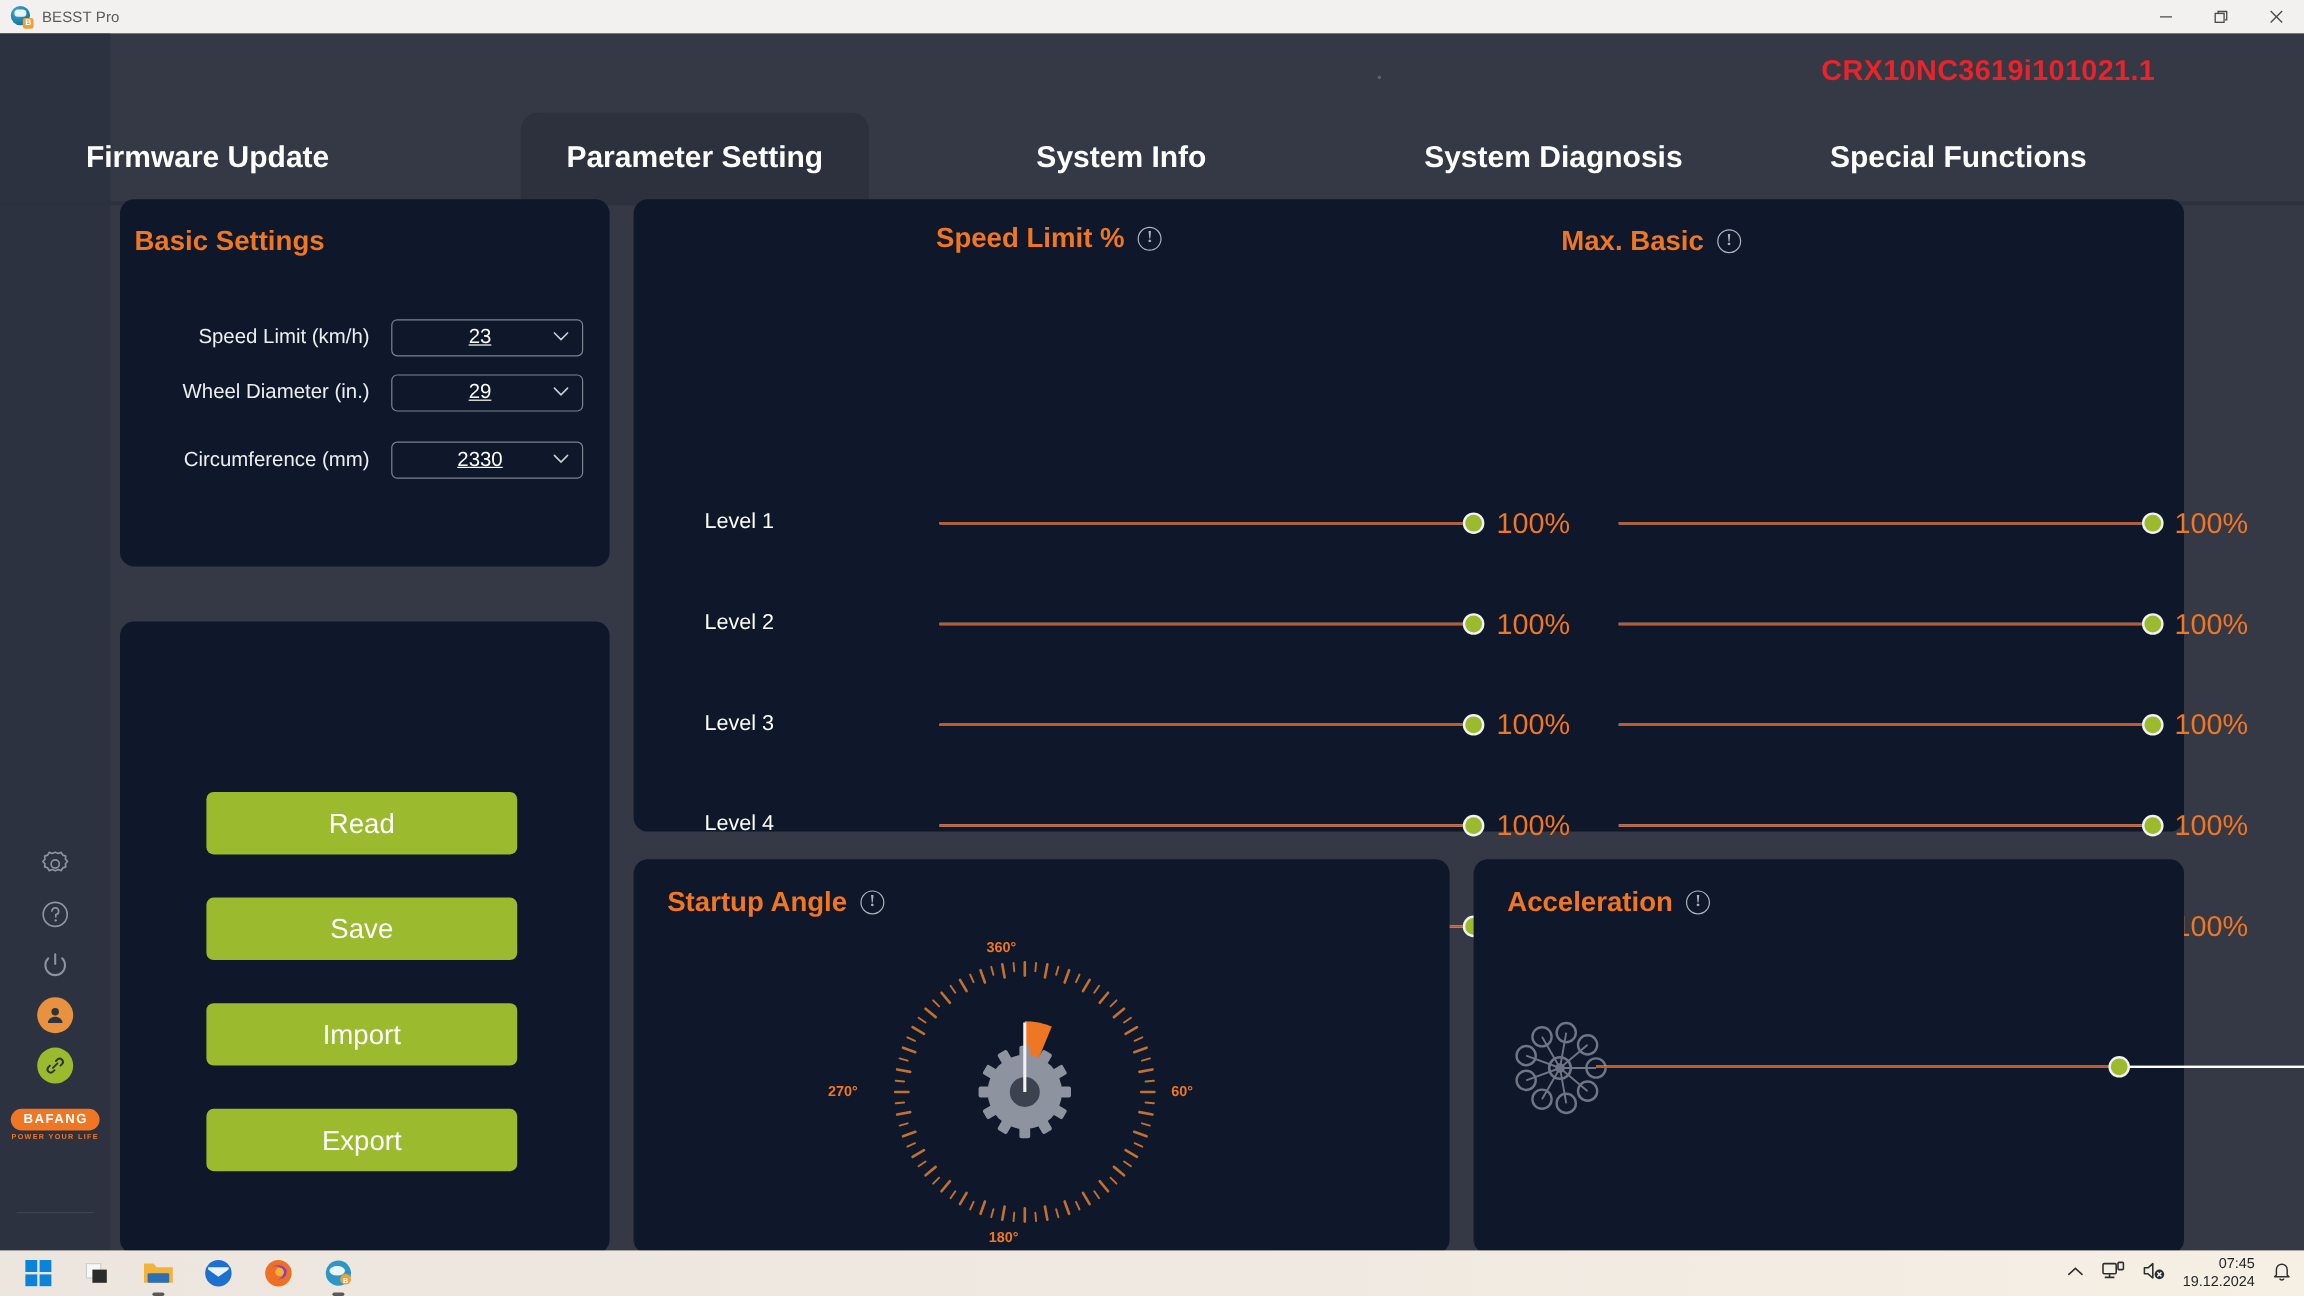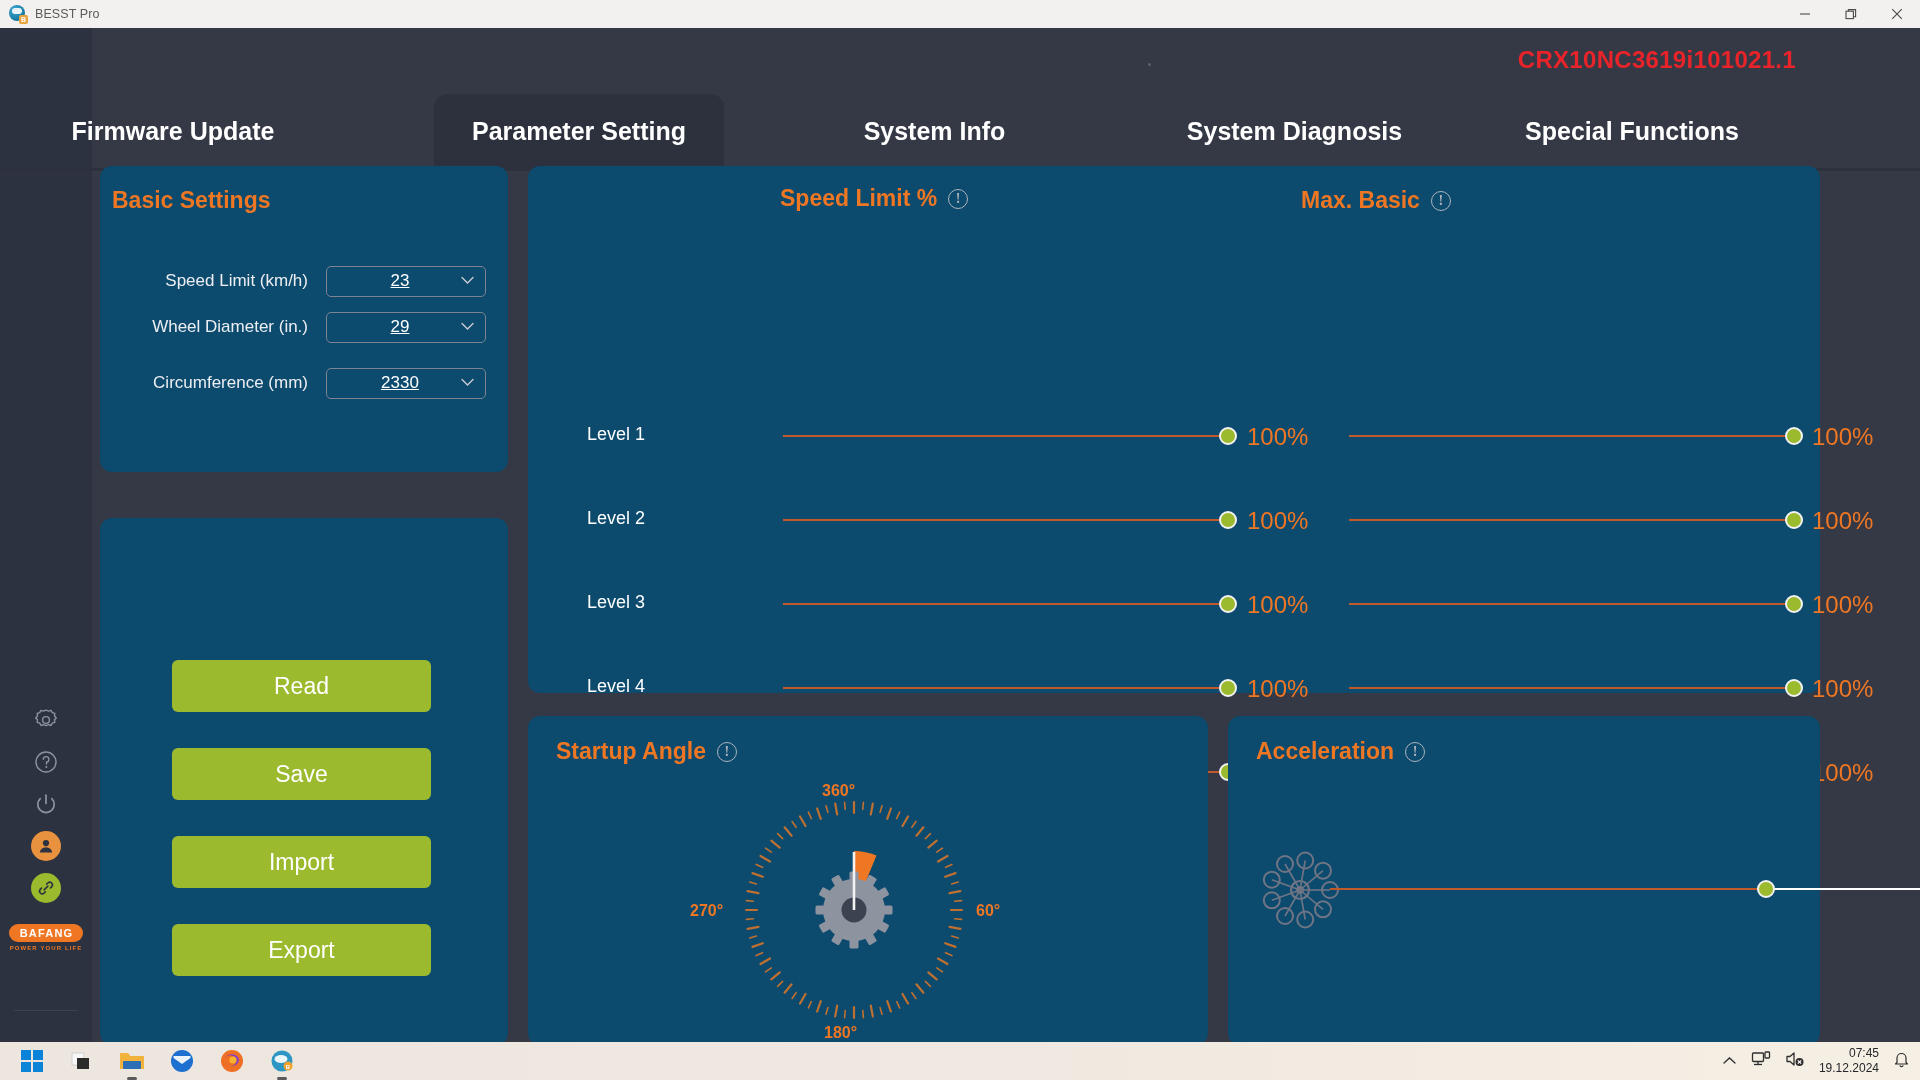--- a/index.html
+++ b/index.html
@@ -112,21 +112,21 @@
   }
   .tab.active { background: #2c313d; }
   .tabs-underline {
     position: absolute; left: 0; top: 140px; width: 1920px; height: 3px;
     background: #2c313d;
   }
 
   
   .panel {
     position: absolute;
-    background: #0c4a6e;
+    background: #0f172a;
     border-radius: 12px;
   }
   .panel-title {
     color: #ef7723; font-size: 23px; font-weight: bold;
     display: flex; align-items: center; gap: 11px;
   }
   .info-i {
     width: 20px; height: 20px; border-radius: 50%;
     border: 1.6px solid #aeb3bd; color: #aeb3bd;
     font-size: 14px; font-weight: bold; line-height: 17px;
@@ -175,21 +175,21 @@
     background: #9bba2e; border: 2px solid #f2f2f2; border-radius: 50%;
     margin-left: -9px;
   }
   .slider-value {
     position: absolute; top: 7px; color: #ef7723; font-size: 24px;
   }
 
   
   .dial { position: absolute; }
   .dial-label {
-    position: absolute; color: #ef7723; font-size: 16px; font-weight: bold;
+    position: absolute; color: #ef7723; font-size: 12px; font-weight: bold;
   }
 
   
   .taskbar {
     position: absolute; left: 0; top: 1042px; width: 1920px; height: 38px;
     background: linear-gradient(90deg, #ece6de 0%, #efe9e1 55%, #f5efe4 100%);
     display: flex; align-items: center;
   }
   .tb-apps { position: absolute; left: 12px; display: flex; align-items: center; gap: 10px; }
   .tb-app {

